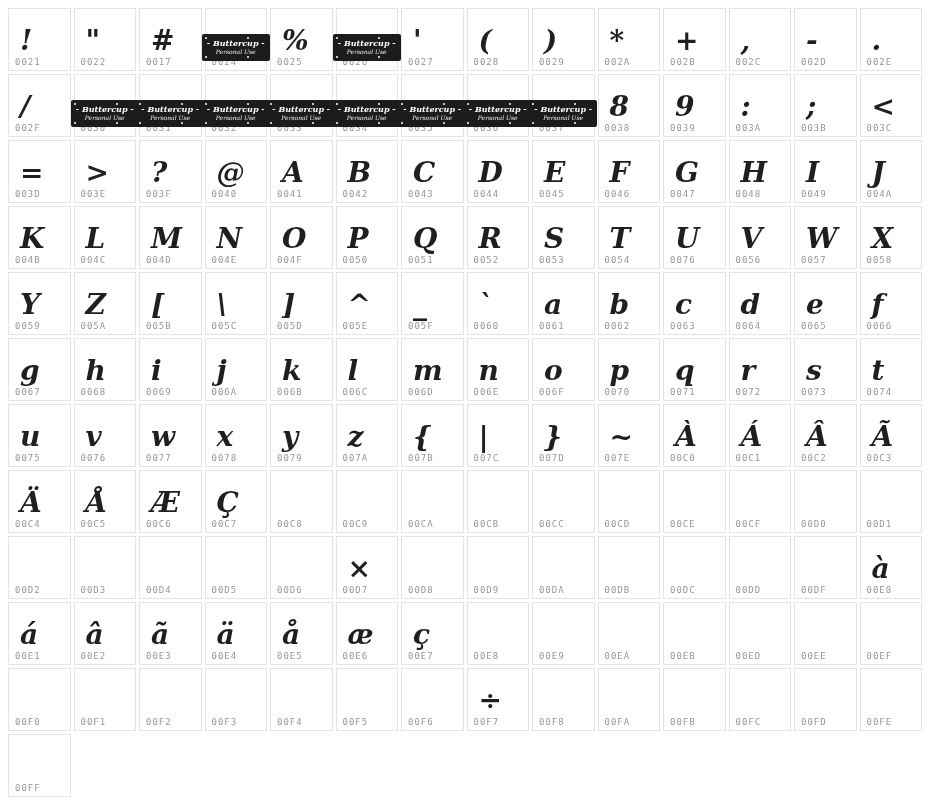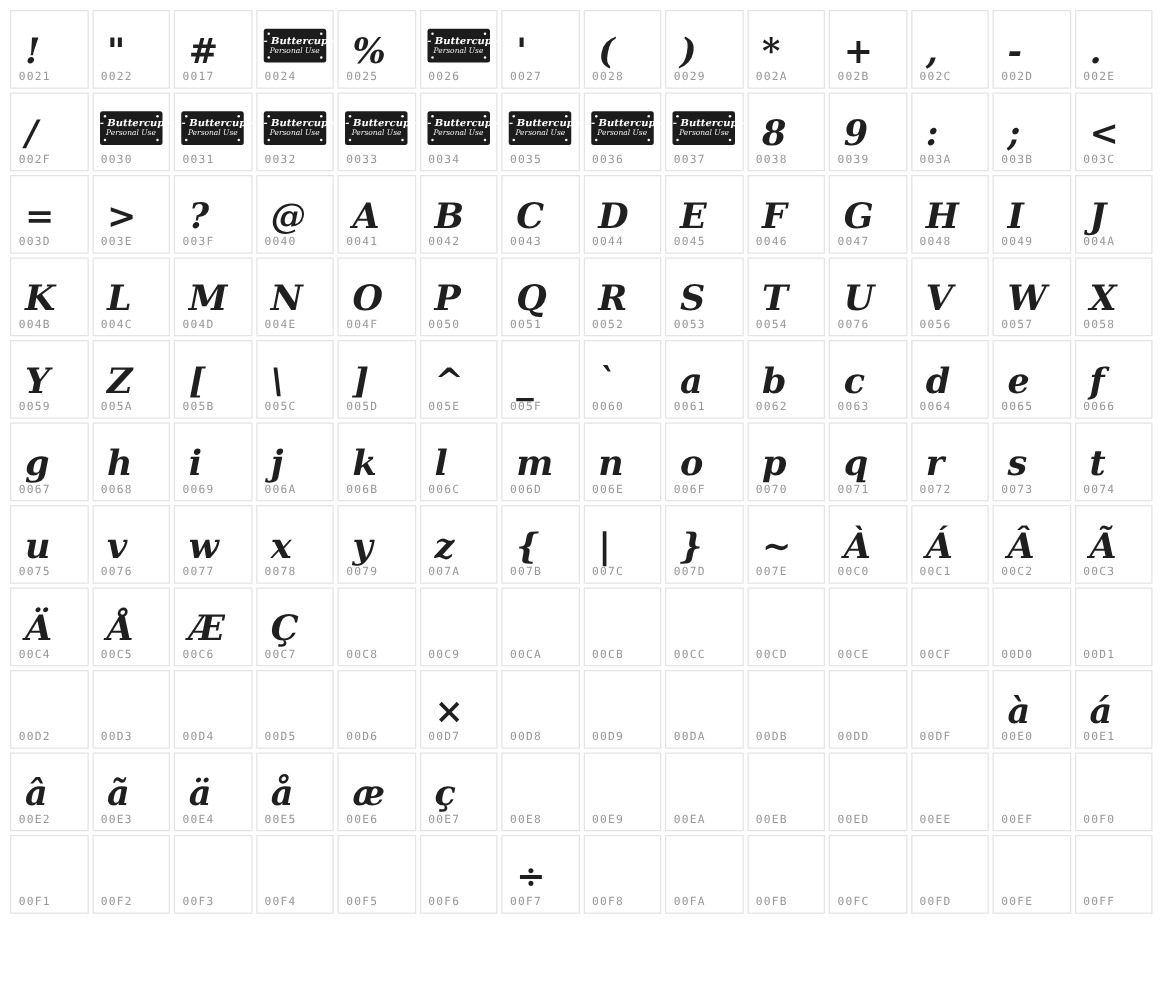--- a/index.html
+++ b/index.html
@@ -42,23 +42,23 @@
     bottom: 3px;
     font-family: "DejaVu Sans Mono", monospace;
     font-size: 9px;
     letter-spacing: 1px;
     color: #979797;
     z-index: 1;
   }
   .badge {
     position: absolute;
     left: 50%;
-    top: 14px;
+    top: 25px;
     transform: translateX(-50%);
-    width: 50px;
+    width: 68px;
     height: 27px;
     background: #1c1c1c;
     border-radius: 2px;
     text-align: center;
     box-sizing: border-box;
     padding-top: 4px;
     z-index: 2;
   }
   
   .badge::before {
@@ -590,20 +590,23 @@
     <div class="cell">
       <span class="code">00D9</span>
     </div>
     <div class="cell">
       <span class="code">00DA</span>
     </div>
     <div class="cell">
       <span class="code">00DB</span>
     </div>
     <div class="cell">
+      <span class="code">00DC</span>
+    </div>
+    <div class="cell">
       <span class="code">00DD</span>
     </div>
     <div class="cell">
       <span class="code">00DF</span>
     </div>
     <div class="cell">
       <span class="glyph">à</span>
       <span class="code">00E0</span>
     </div>
     <div class="cell">

